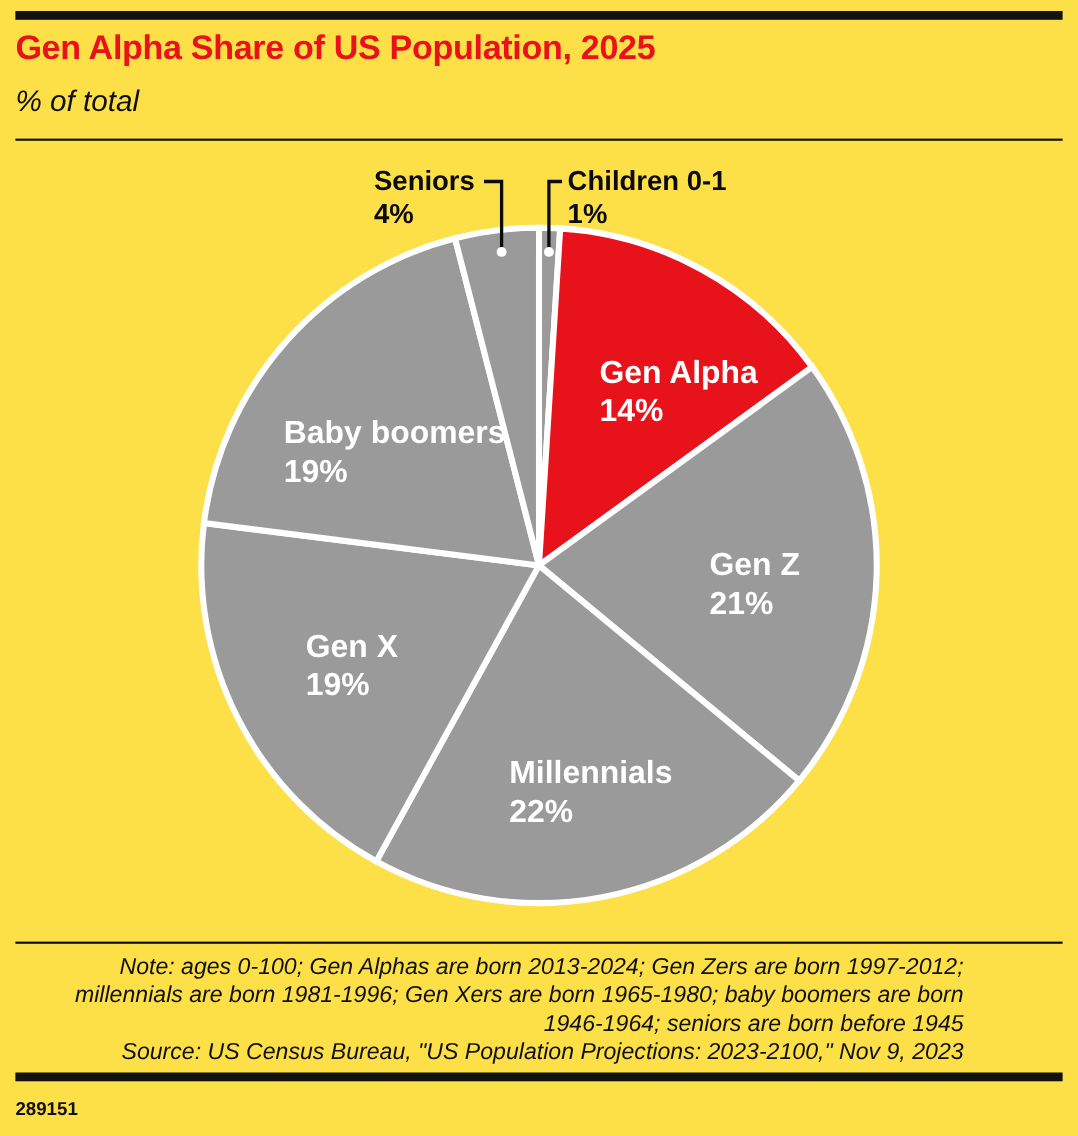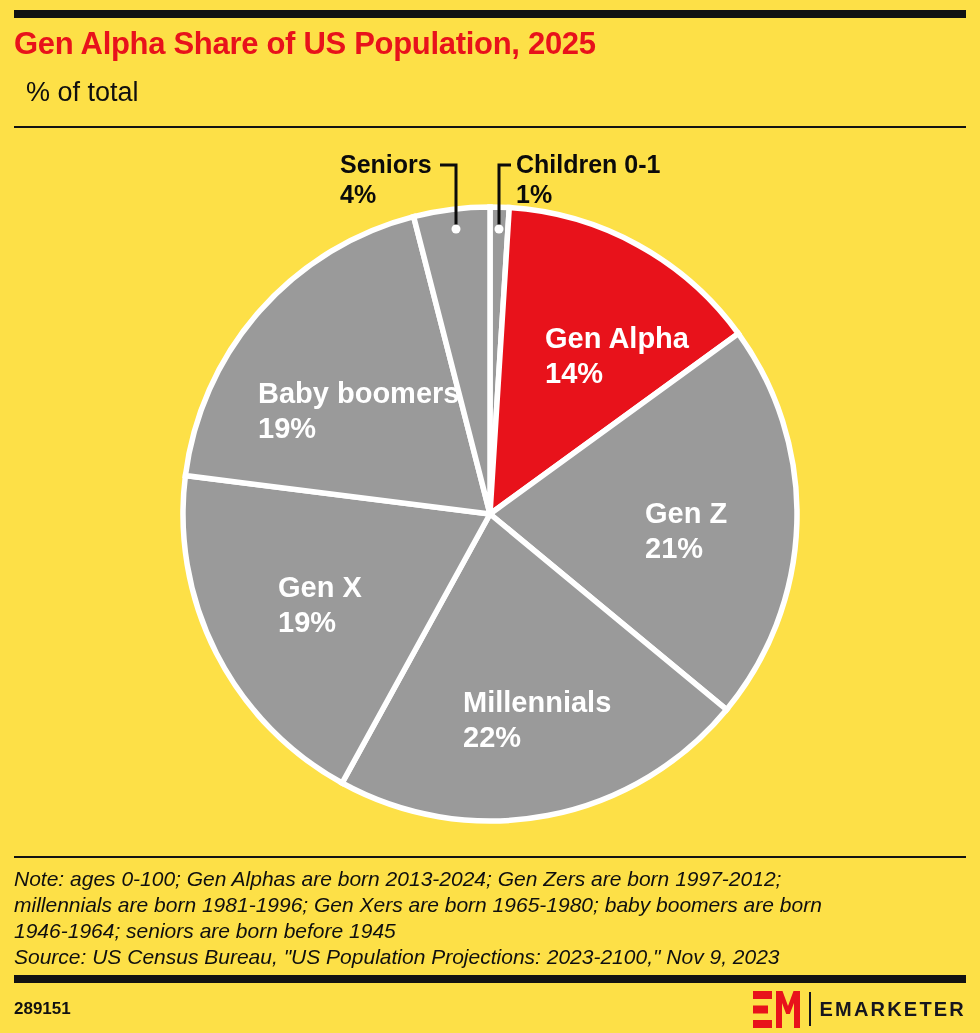--- a/index.html
+++ b/index.html
@@ -10,31 +10,31 @@
   .rule{position:absolute;left:14px;right:14px;background:#121212;}
   .top-bar{top:10px;height:8px;}
   .header-divider{top:126px;height:2px;}
   .note-divider{top:856px;height:2px;}
   .footer-bar{top:975px;height:8px;}
   .chart-title{
     position:absolute;left:14px;top:26px;margin:0;
     font-size:31px;font-weight:700;letter-spacing:-.3px;color:#E8121B;
   }
   .chart-subtitle{
-    position:absolute;left:26px;top:77px;
-    font-size:27px;color:#0f0f0f;
+    position:absolute;left:14px;top:77px;
+    font-size:27px;font-style:italic;color:#0f0f0f;
   }
   .chart-area{position:absolute;left:0;top:128px;width:980px;height:728px;}
   .slice-label{font:700 29px "Liberation Sans", sans-serif;fill:#ffffff;}
   .callout-label{font:700 25px "Liberation Sans", sans-serif;fill:#0b0b0b;}
   .leader{fill:none;stroke:#0b0b0b;stroke-width:3;}
   .leader-dot{fill:#ffffff;stroke:none;}
   .note-block{
     position:absolute;left:14px;top:866px;max-width:862px;
-    font-size:21px;font-style:italic;line-height:26px;color:#0f0f0f;
+    font-size:21px;font-style:italic;line-height:26px;color:#0f0f0f;text-align:right;
   }
   .note-line{margin:0;}
   .footer-row{
     position:absolute;left:14px;right:14px;top:988px;height:42px;
     display:flex;align-items:center;justify-content:space-between;text-align:right;
   }
   .chart-id{font-size:17px;font-weight:700;color:#111;}
   .brand{display:flex;align-items:center;gap:9px;}
   .brand-divider{width:2px;height:34px;background:#16161e;}
   .wordmark{
@@ -80,27 +80,15 @@
 
   <div class="note-block">
     <p class="note-line">Note: ages 0-100; Gen Alphas are born 2013-2024; Gen Zers are born 1997-2012; millennials are born 1981-1996; Gen Xers are born 1965-1980; baby boomers are born 1946-1964; seniors are born before 1945</p>
     <p class="note-line">Source: US Census Bureau, "US Population Projections: 2023-2100," Nov 9, 2023</p>
   </div>
 
   <div class="rule footer-bar"></div>
 
   <div class="footer-row">
     <span class="chart-id">289151</span>
-    <div class="brand">
-      <svg width="47" height="37" viewBox="0 0 47 37">
-        <g fill="#E8121B">
-          <rect x="0" y="0" width="19" height="8"></rect>
-          <rect x="0" y="14.5" width="15" height="8"></rect>
-          <rect x="0" y="29" width="19" height="8"></rect>
-          <polygon points="23,0 29.5,0 35,15 40.5,0 47,0 47,37 41,37 41,12 36.8,23 33.2,23 29,12 29,37 23,37"></polygon>
-        </g>
-      </svg>
-      <div class="brand-divider"></div>
-      <span class="wordmark">EMARKETER</span>
-    </div>
   </div>
 
 </div>
 
 </body></html>

